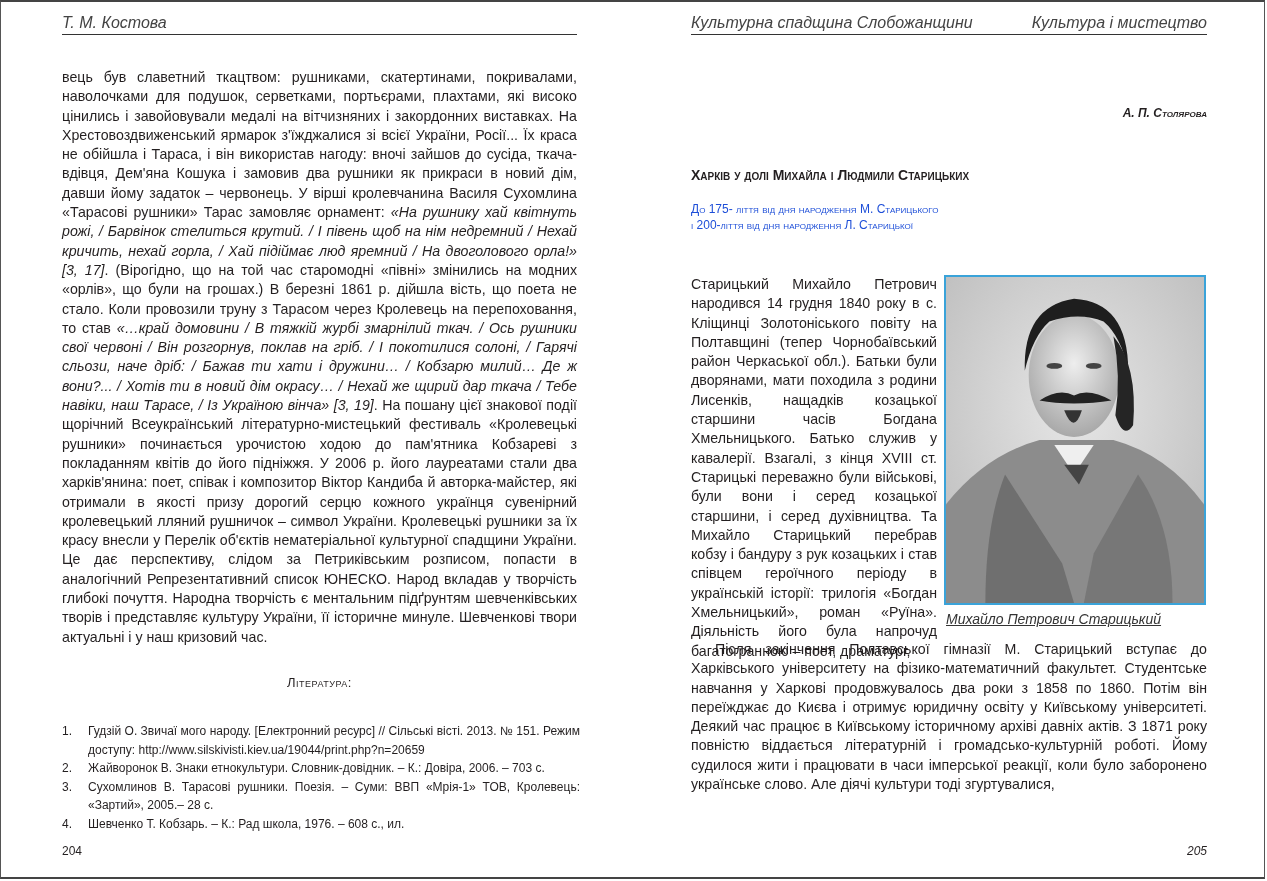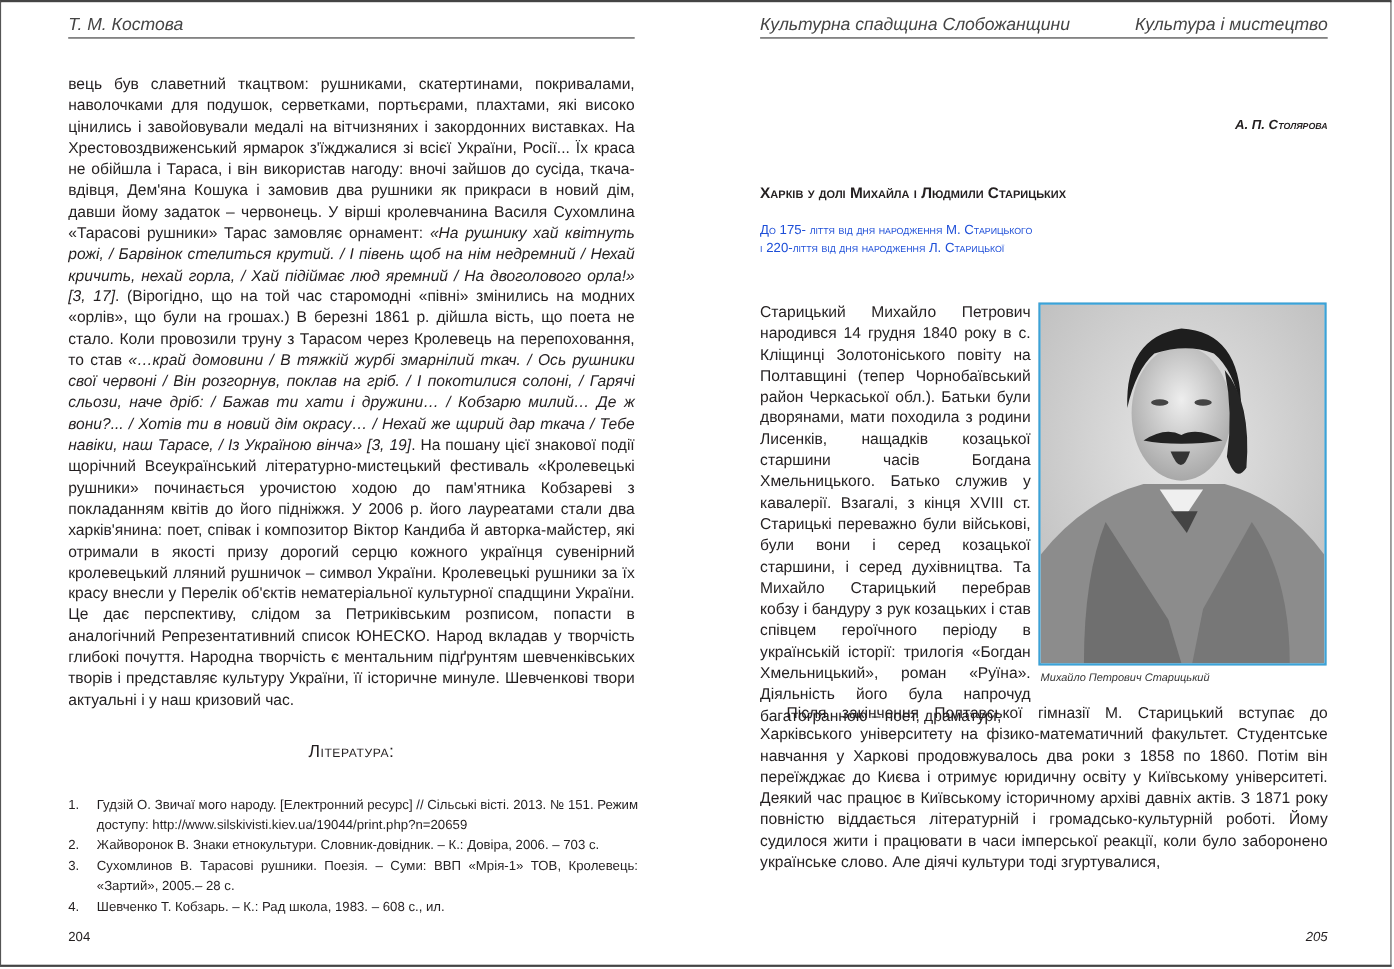--- a/index.html
+++ b/index.html
@@ -10,41 +10,41 @@
   .page-right { left: 633px; width: 634px; }
 
   .running-head { position: absolute; top: 14px; font-size: 16px; font-style: italic; color: #444; border-bottom: 1px solid #333; padding-bottom: 2px; display: flex; justify-content: space-between; }
   .page-left .running-head { left: 62px; width: 515px; }
   .page-right .running-head { left: 58px; width: 516px; }
 
   .body-text { font-size: 14.2px; line-height: 19.3px; text-align: justify; }
   .body-text i { font-style: italic; }
   .left-body { position: absolute; left: 62px; top: 40px; width: 515px; margin-top: 28px; }
 
-  .lit-heading { position: absolute; left: 62px; width: 515px; top: 675px; text-align: center; font-size: 16px; font-variant: small-caps; letter-spacing: 0.5px; }
+  .lit-heading { position: absolute; left: 62px; width: 515px; top: 675px; text-align: center; font-size: 13px; font-variant: small-caps; letter-spacing: 0.5px; }
   .refs { position: absolute; left: 62px; top: 722px; width: 518px; font-size: 12px; line-height: 18.5px; margin: 0; padding: 0; list-style: none; }
   .refs li { display: flex; }
   .refs .num { width: 26px; flex: none; }
   .refs .txt { flex: 1; text-align: justify; }
 
   .page-num { position: absolute; top: 844px; font-size: 12px; }
   .page-left .page-num { left: 62px; }
   .page-right .page-num { right: 60px; font-style: italic; }
 
   .author { position: absolute; right: 60px; top: 106px; font-size: 12px; font-weight: bold; font-style: italic; font-variant: small-caps; }
   .title { position: absolute; left: 58px; width: 516px; top: 167px; text-align: left; font-size: 14px; font-weight: bold; font-variant: small-caps; }
   .subtitle { position: absolute; left: 58px; width: 516px; top: 201px; font-size: 12px; line-height: 16px; font-variant: small-caps; color: #1d4ed8; }
 
   .right-col { position: absolute; left: 58px; top: 275px; width: 246px; }
   .right-full { position: absolute; left: 58px; top: 640px; width: 516px; }
   .indent { text-indent: 24px; }
 
   .photo { position: absolute; left: 311px; top: 275px; width: 262px; height: 330px; border: 2px solid #3aa3d9; box-sizing: border-box; background: #d8d8d8; overflow: hidden; }
   .photo svg { width: 100%; height: 100%; display: block; }
-  .caption { position: absolute; left: 313px; top: 611px; font-size: 10px; font-style: italic; color: #333; }
+  .caption { position: absolute; left: 313px; top: 611px; font-size: 14px; font-style: italic; color: #333; text-decoration: underline; }
 </style>
 </head>
 <body>
 
 <div class="frame"></div>
 
 <div class="page page-left">
   <div class="running-head">
     <span>Т. М. Костова</span>
   </div>
@@ -60,36 +60,36 @@
     <li>
         <span class="num">2.</span>
         <span class="txt">Жайворонок В. Знаки етнокультури. Словник-довідник. – К.: Довіра, 2006. – 703 с.</span>
       </li>
     <li>
         <span class="num">3.</span>
         <span class="txt">Сухомлинов В. Тарасові рушники. Поезія. – Суми: ВВП «Мрія-1» ТОВ, Кролевець: «Зартий», 2005.– 28 с.</span>
       </li>
     <li>
         <span class="num">4.</span>
-        <span class="txt">Шевченко Т. Кобзарь. – К.: Рад школа, 1983. – 608 с., ил.</span>
+        <span class="txt">Шевченко Т. Кобзарь. – К.: Рад школа, 1976. – 608 с., ил.</span>
       </li>
   </ol>
   <div class="page-num">204</div>
 </div>
 
 <div class="page page-right">
   <div class="running-head">
     <span>Культурна спадщина Слобожанщини</span>
     <span>Культура і мистецтво</span>
   </div>
   <div class="author">А. П. Столярова</div>
   <div class="title">Харків у долі Михайла і Людмили Старицьких</div>
   <div class="subtitle">
     <div>До 175- ліття від дня народження М. Старицького</div>
-    <div>і 220-ліття від дня народження Л. Старицької</div>
+    <div>і 200-ліття від дня народження Л. Старицької</div>
   </div>
 
   <div class="body-text right-col">Старицький Михайло Петрович народився 14 грудня 1840 року в с. Кліщинці Золотоніського повіту на Полтавщині (тепер Чорнобаївський район Черкаської обл.). Батьки були дворянами, мати походила з родини Лисенків, нащадків козацької старшини часів Богдана Хмельницького. Батько служив у кавалерії. Взагалі, з кінця XVIII ст. Старицькі переважно були військові, були вони і серед козацької старшини, і серед духівництва. Та Михайло Старицький перебрав кобзу і бандуру з рук козацьких і став співцем героїчного періоду в українській історії: трилогія «Богдан Хмельницький», роман «Руїна». Діяльність його була напрочуд багатогранною – поет, драматург,</div>
 
   <div class="photo" style="border-color: rgb(58, 163, 217);">
     <svg viewBox="0 0 262 330" preserveAspectRatio="none">
       <defs>
         <radialGradient id="bg" cx="50%" cy="40%" r="70%">
           <stop offset="0%" stop-color="#e6e6e6"></stop>
           <stop offset="100%" stop-color="#bdbdbd"></stop>

